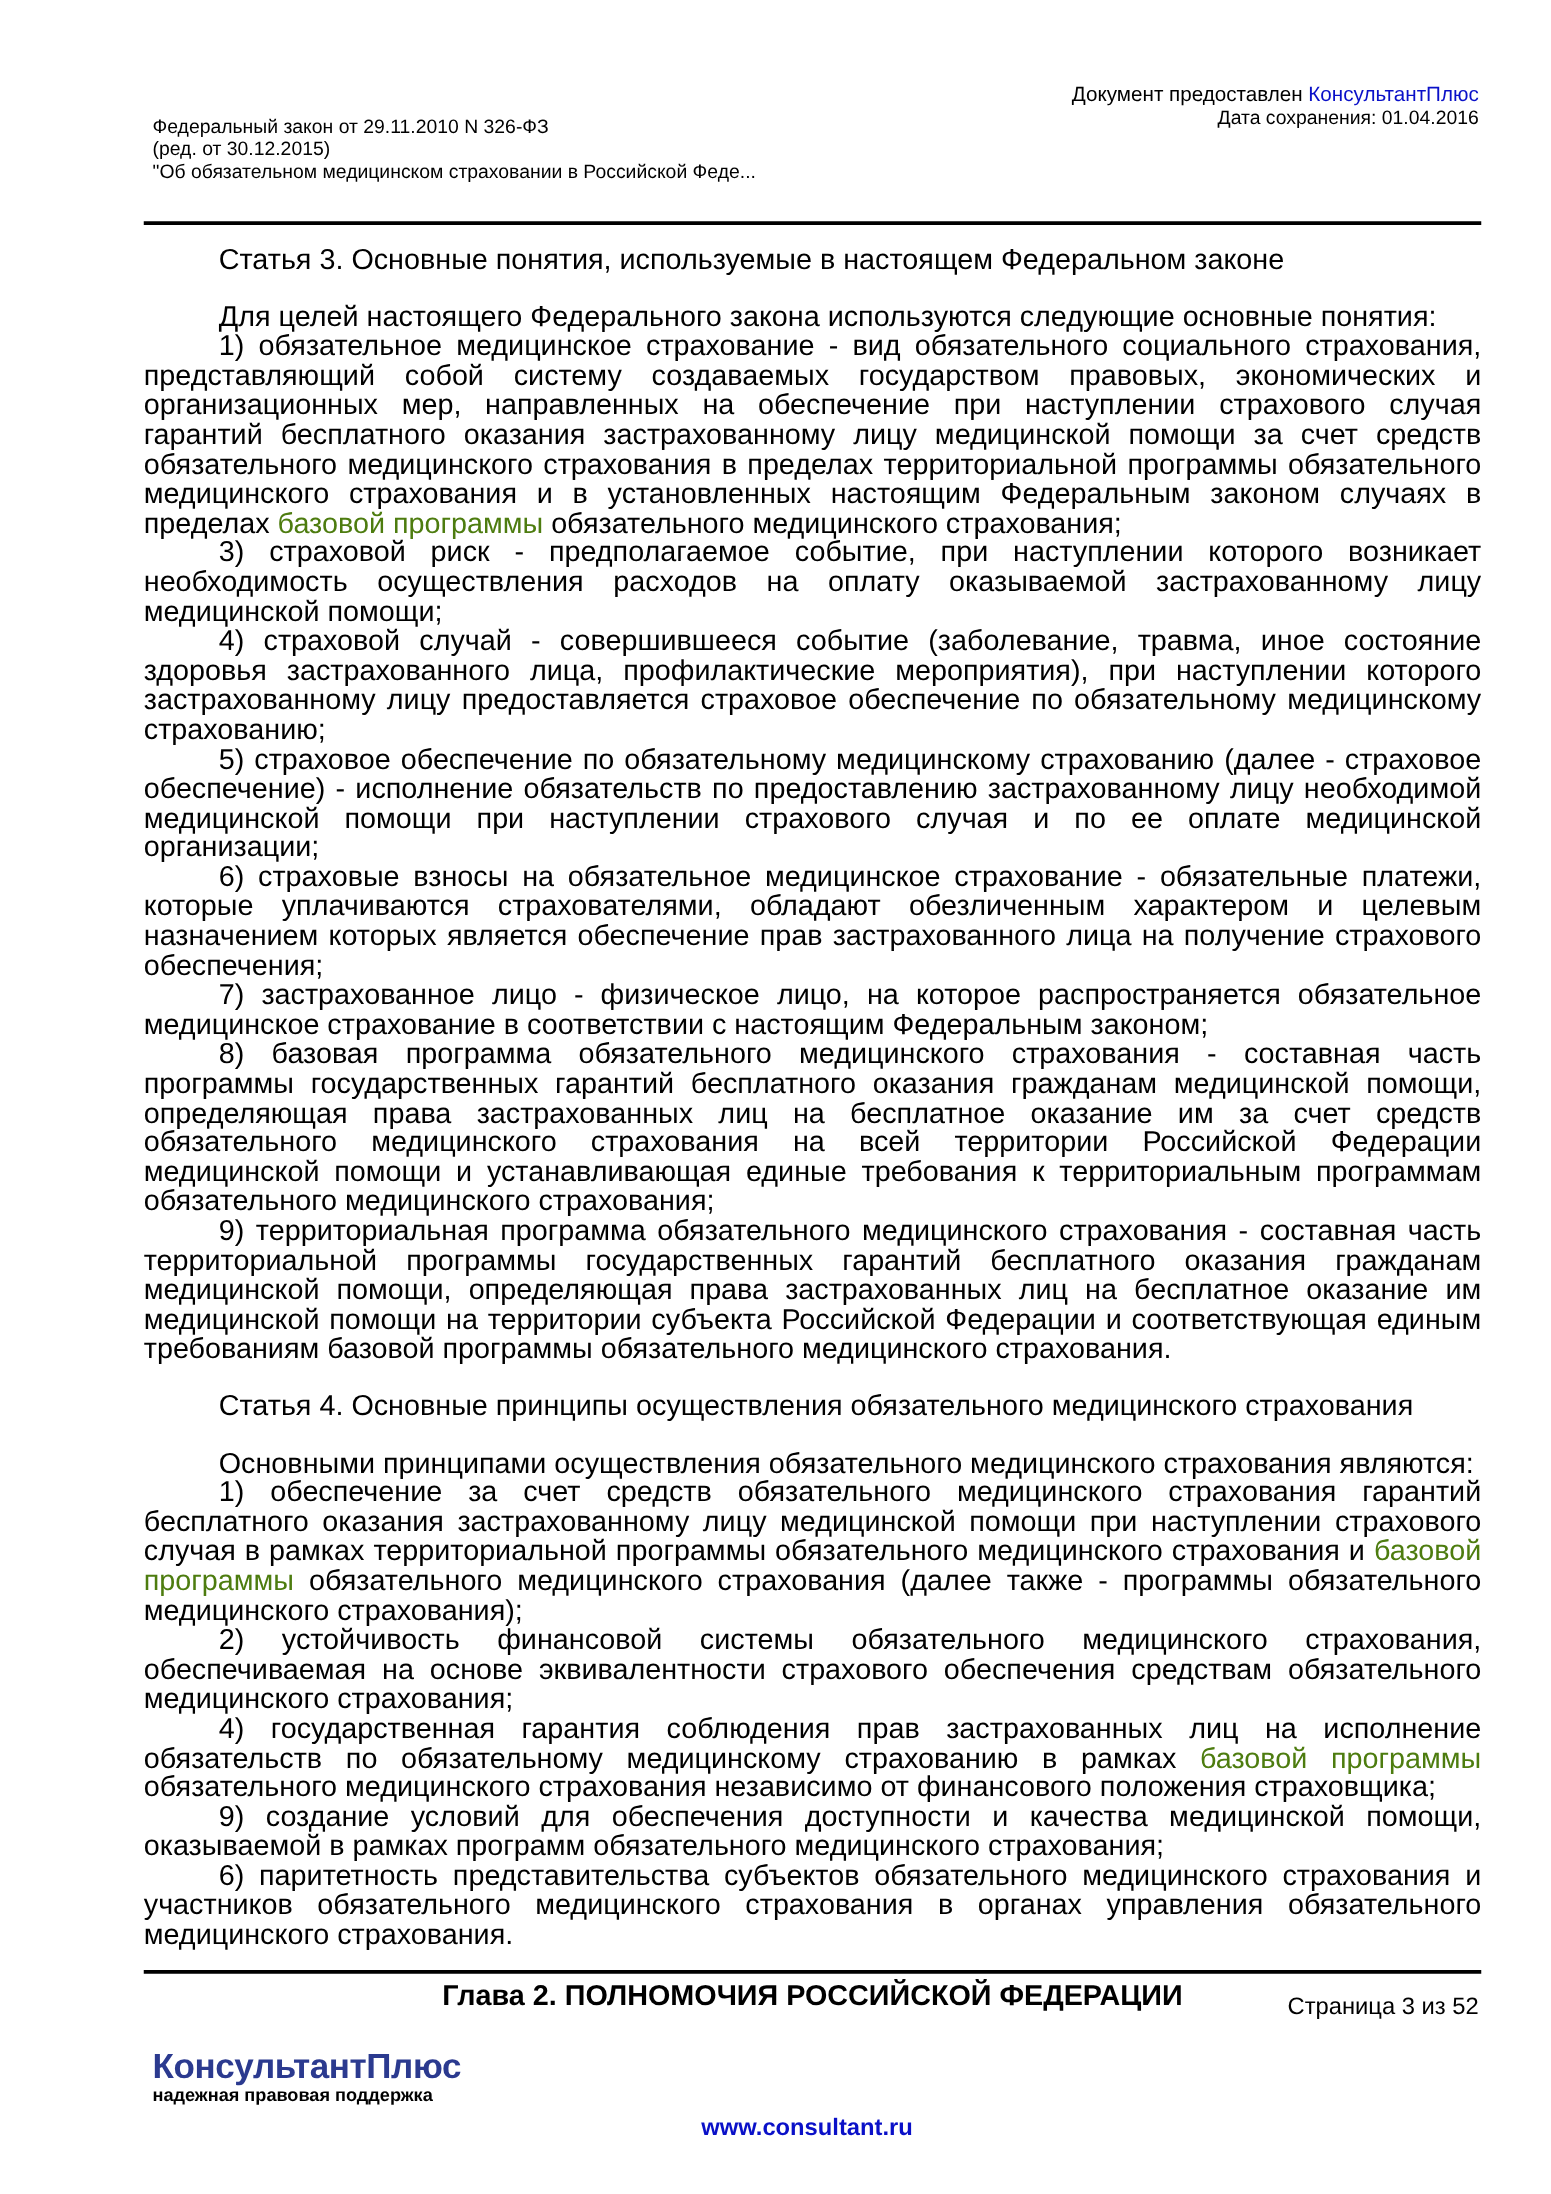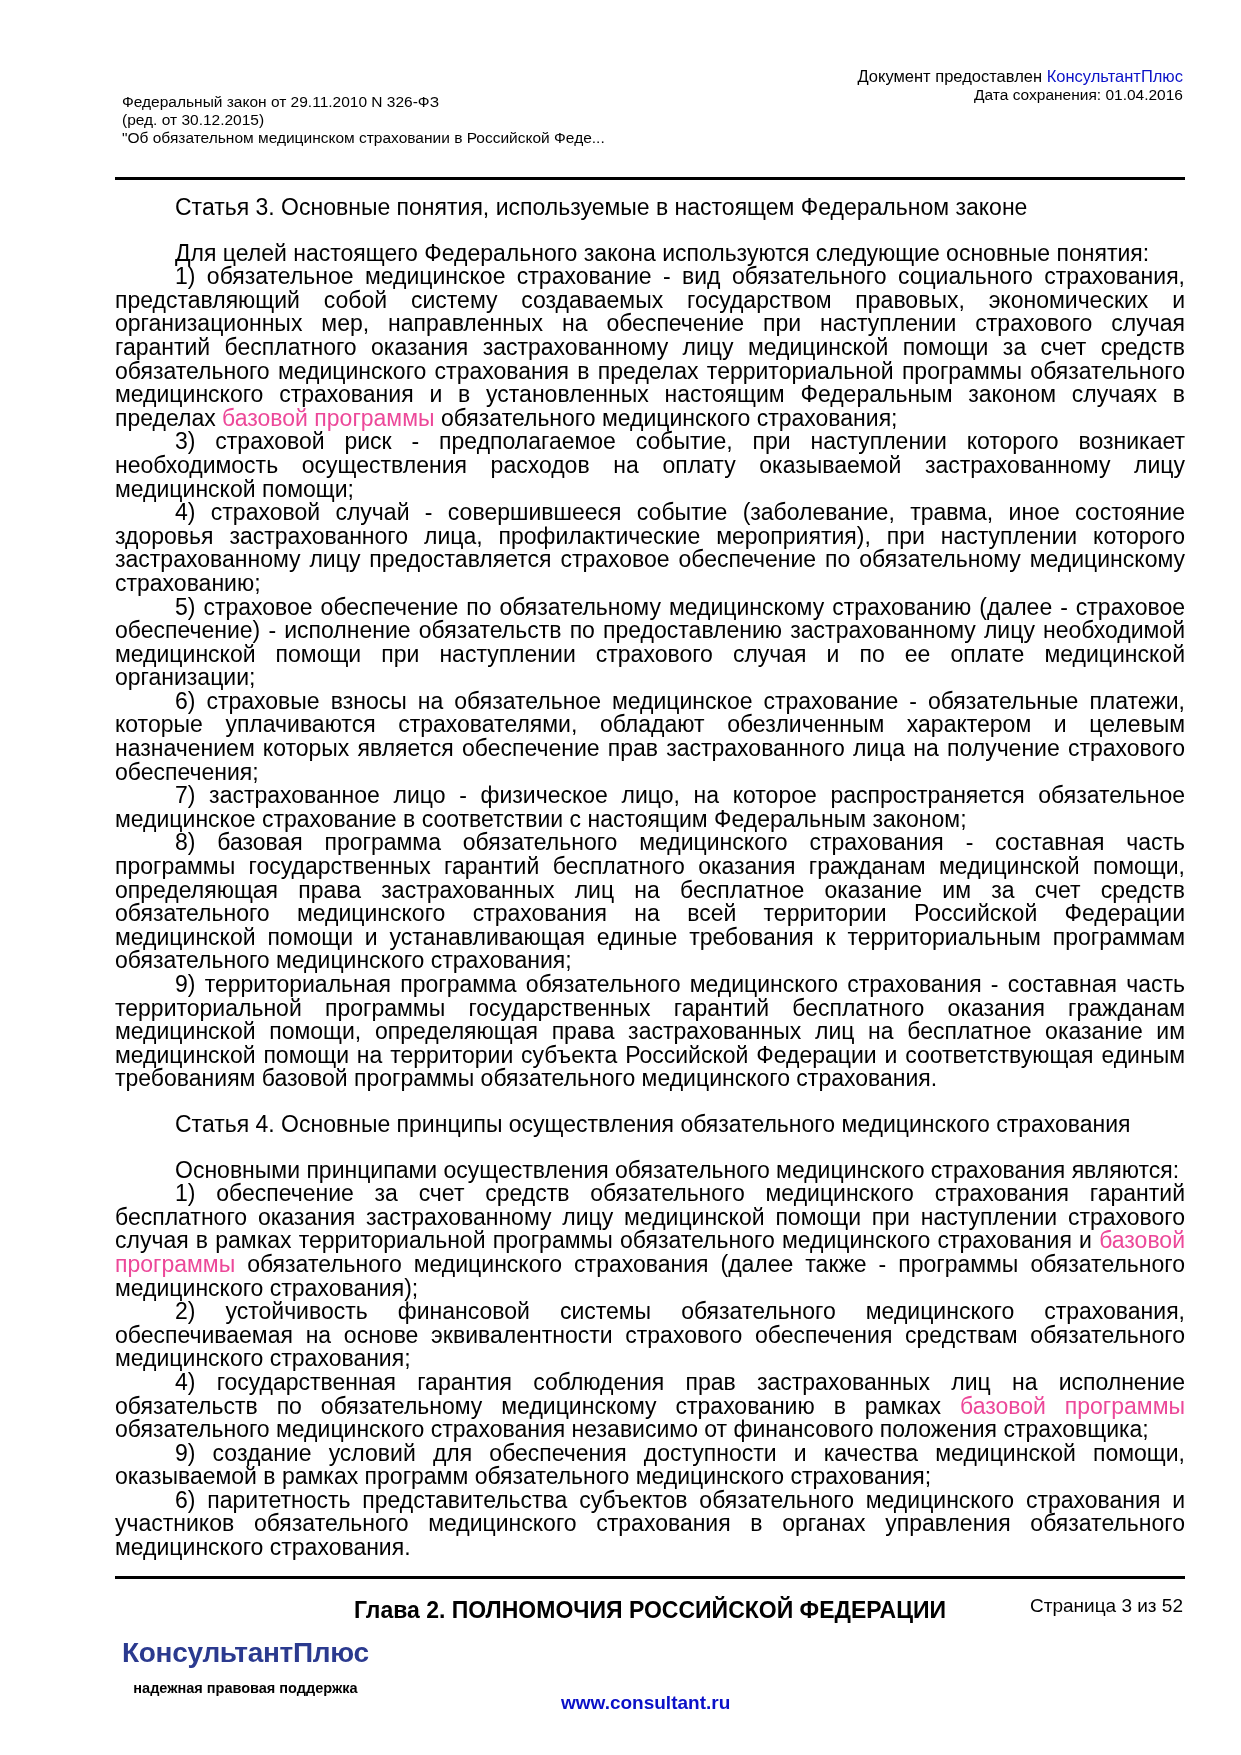--- a/index.html
+++ b/index.html
@@ -9,25 +9,25 @@
   .hdr-right { position: absolute; right: 58px; top: 66px; text-align: right; font-size: 16.5px; line-height: 20px; }
   .hdr-right .date { font-size: 15.5px; line-height: 18px; }
   .brand { color: #0a10c8; }
   .rule { position: absolute; left: 115px; width: 1070px; height: 3px; background: #000; }
   .rule.top { top: 177px; }
   .rule.bottom { top: 1576px; }
   .content { position: absolute; left: 115px; top: 196px; width: 1070px; font-size: 23px; line-height: 23.6px; }
   .article { padding-left: 60px; margin: 0 0 22px 0; }
   .p { text-indent: 60px; text-align: justify; margin: 0; }
   .p.last { margin-bottom: 22px; }
-  .link { color: #ec4899; cursor: pointer; }
-  .chapter { text-align: center; font-weight: bold; margin-top: 39px; }
+  .link { color: #4d7c0f; cursor: pointer; }
+  .chapter { text-align: center; font-weight: bold; margin-top: 25px; }
   .footer-logo { position: absolute; left: 122px; top: 1638px; }
   .footer-logo .name { font-size: 28px; font-weight: bold; color: #2b3a8f; line-height: 30px; letter-spacing: -0.3px; }
-  .footer-logo .tag { font-size: 14.5px; font-weight: bold; color: #000; line-height: 18px; margin-top: 11px; text-align: center; }
+  .footer-logo .tag { font-size: 14.5px; font-weight: bold; color: #000; line-height: 18px; margin-top: 0; }
   .footer-url { position: absolute; left: 561px; top: 1692px; font-size: 19px; font-weight: bold; color: #0a10c8; }
   .footer-page { position: absolute; right: 58px; top: 1595px; font-size: 19px; }
 </style>
 </head>
 <body>
 
 <div class="hdr-left">
   <div>Федеральный закон от 29.11.2010 N 326-ФЗ</div>
   <div>(ред. от 30.12.2015)</div>
   <div>"Об обязательном медицинском страховании в Российской Феде...</div>

